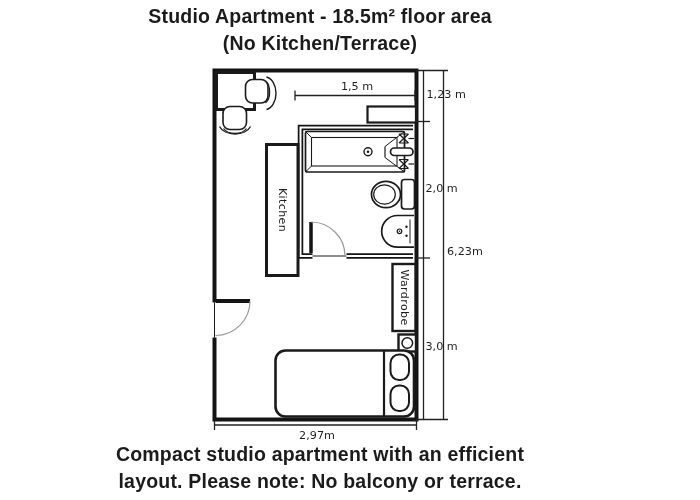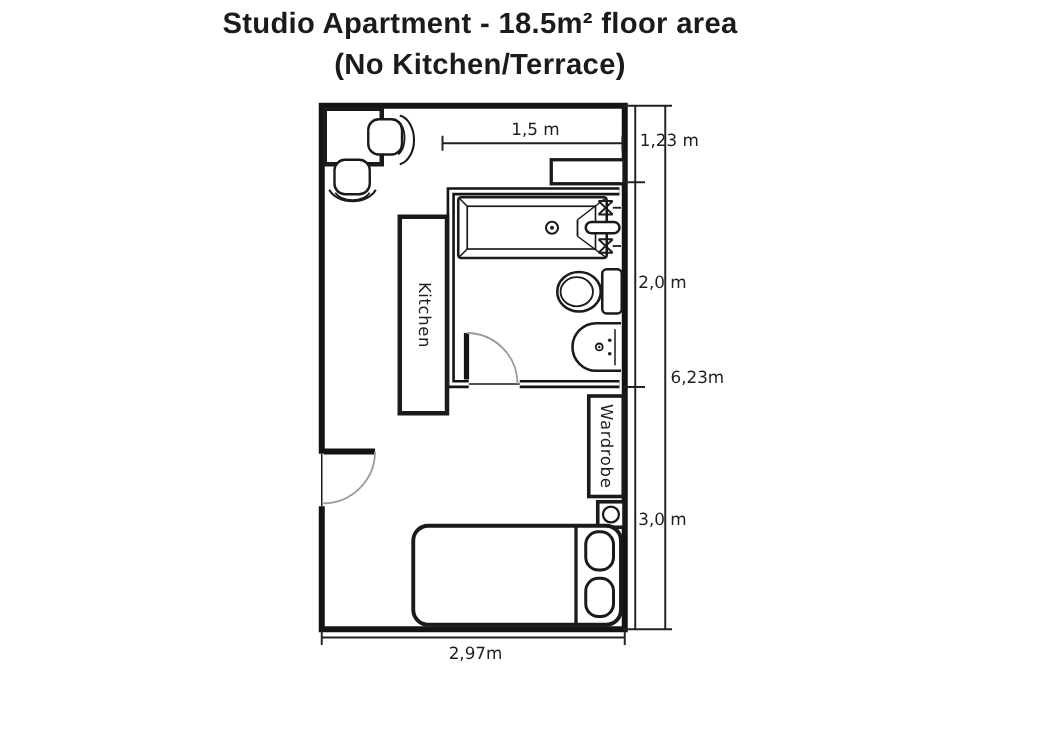--- a/index.html
+++ b/index.html
@@ -154,14 +154,18 @@
     </g>
 
     <g>
       <line class="diml" x1="214.5" y1="425" x2="416.5" y2="425" stroke-width="1.7"></line>
       <line class="diml" x1="214.5" y1="420.5" x2="214.5" y2="430" stroke-width="1.7"></line>
       <line class="diml" x1="416.5" y1="420.5" x2="416.5" y2="430" stroke-width="1.7"></line>
       <text class="dim" x="317" y="439" text-anchor="middle" font-size="11.5">2,97m</text>
     </g>
   </svg>
 
+  <div class="caption">
+    <div>Compact studio apartment with an efficient</div>
+    <div>layout. Please note: No balcony or terrace.</div>
+  </div>
 
 </div>
 
 </body></html>

